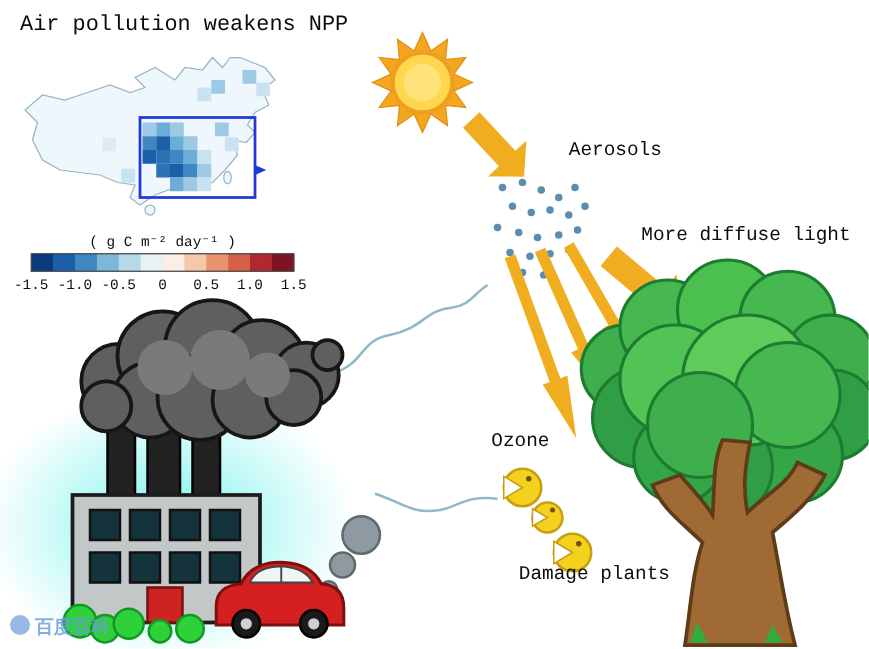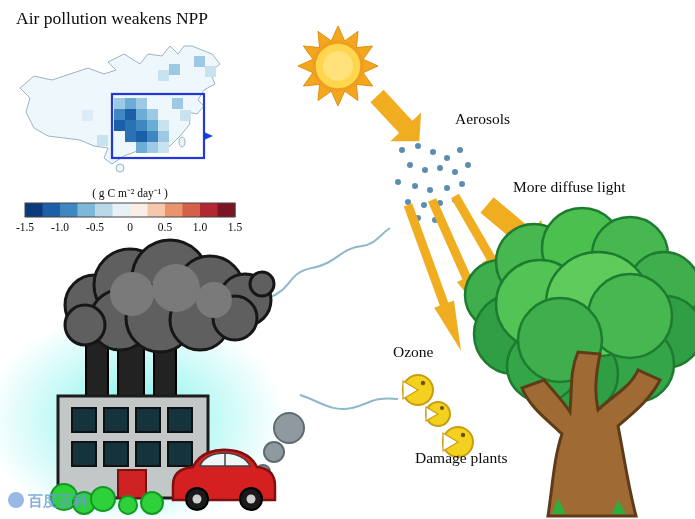--- a/index.html
+++ b/index.html
@@ -1,17 +1,17 @@
 <!DOCTYPE html>
 <html><head>
 <meta charset="utf-8">
 <style>
   html,body{margin:0;padding:0;background:#fff;}
   .stage{position:relative;width:695px;height:519px;background:#ffffff;overflow:hidden;
-         font-family:Liberation Serif, serif;}
+         font-family:Liberation Mono, monospace;}
   svg{display:block;}
   text{fill:#0c0c0c;}
   .title-text{font-size:17.5px;font-weight:500;}
   .label-text{font-size:15.5px;}
   .cbar-text{font-size:11.5px;}
   .watermark-text{font-size:15px;font-weight:bold;fill:#6b9bd8;opacity:.8;filter:blur(.5px);}
 </style>
 </head>
 <body>
 

